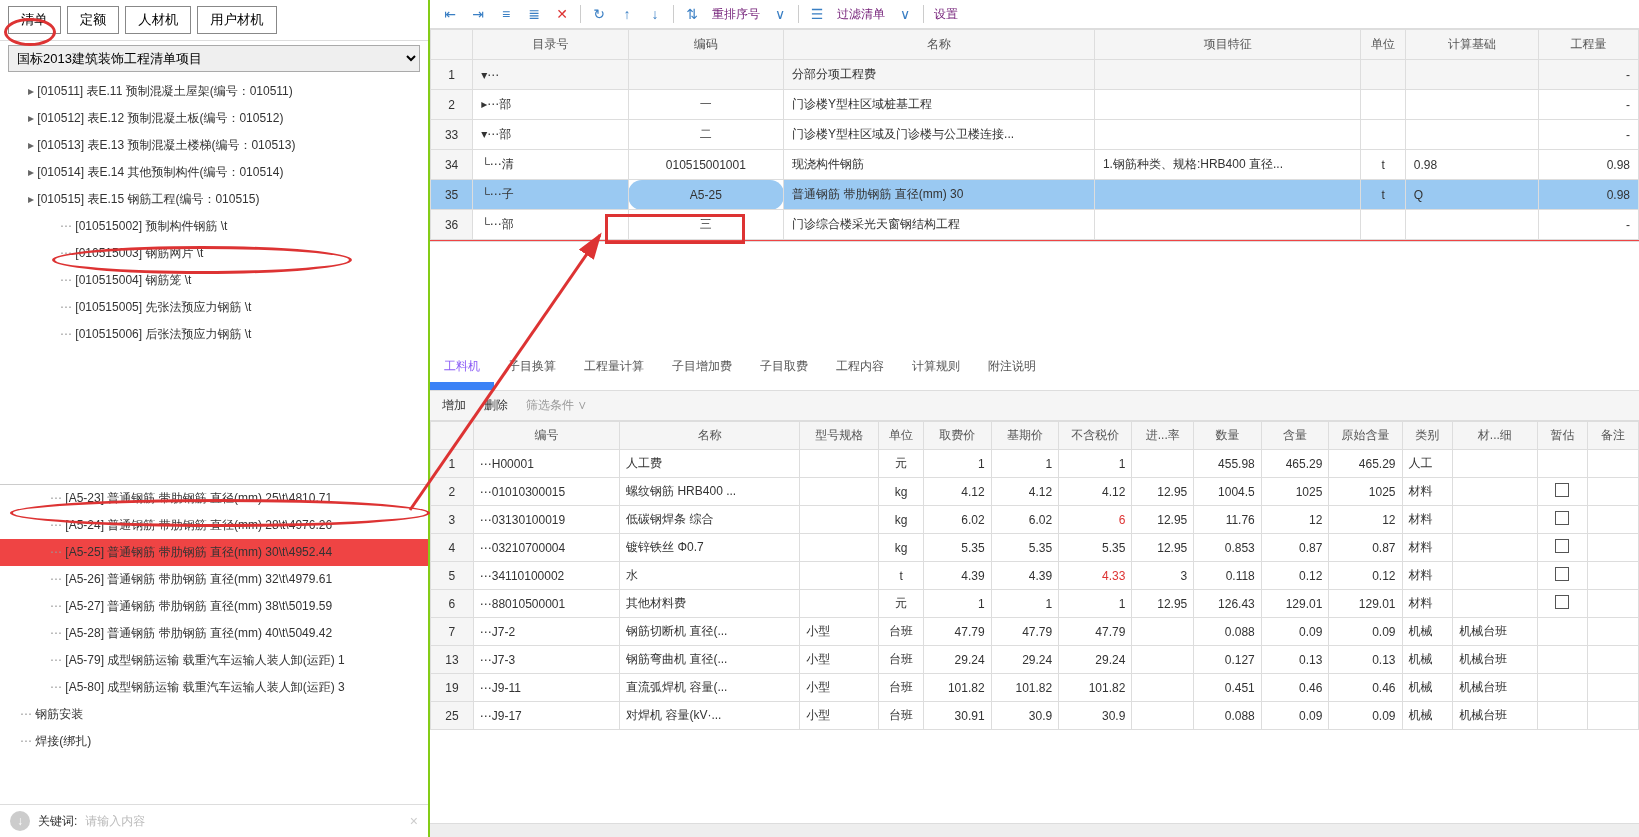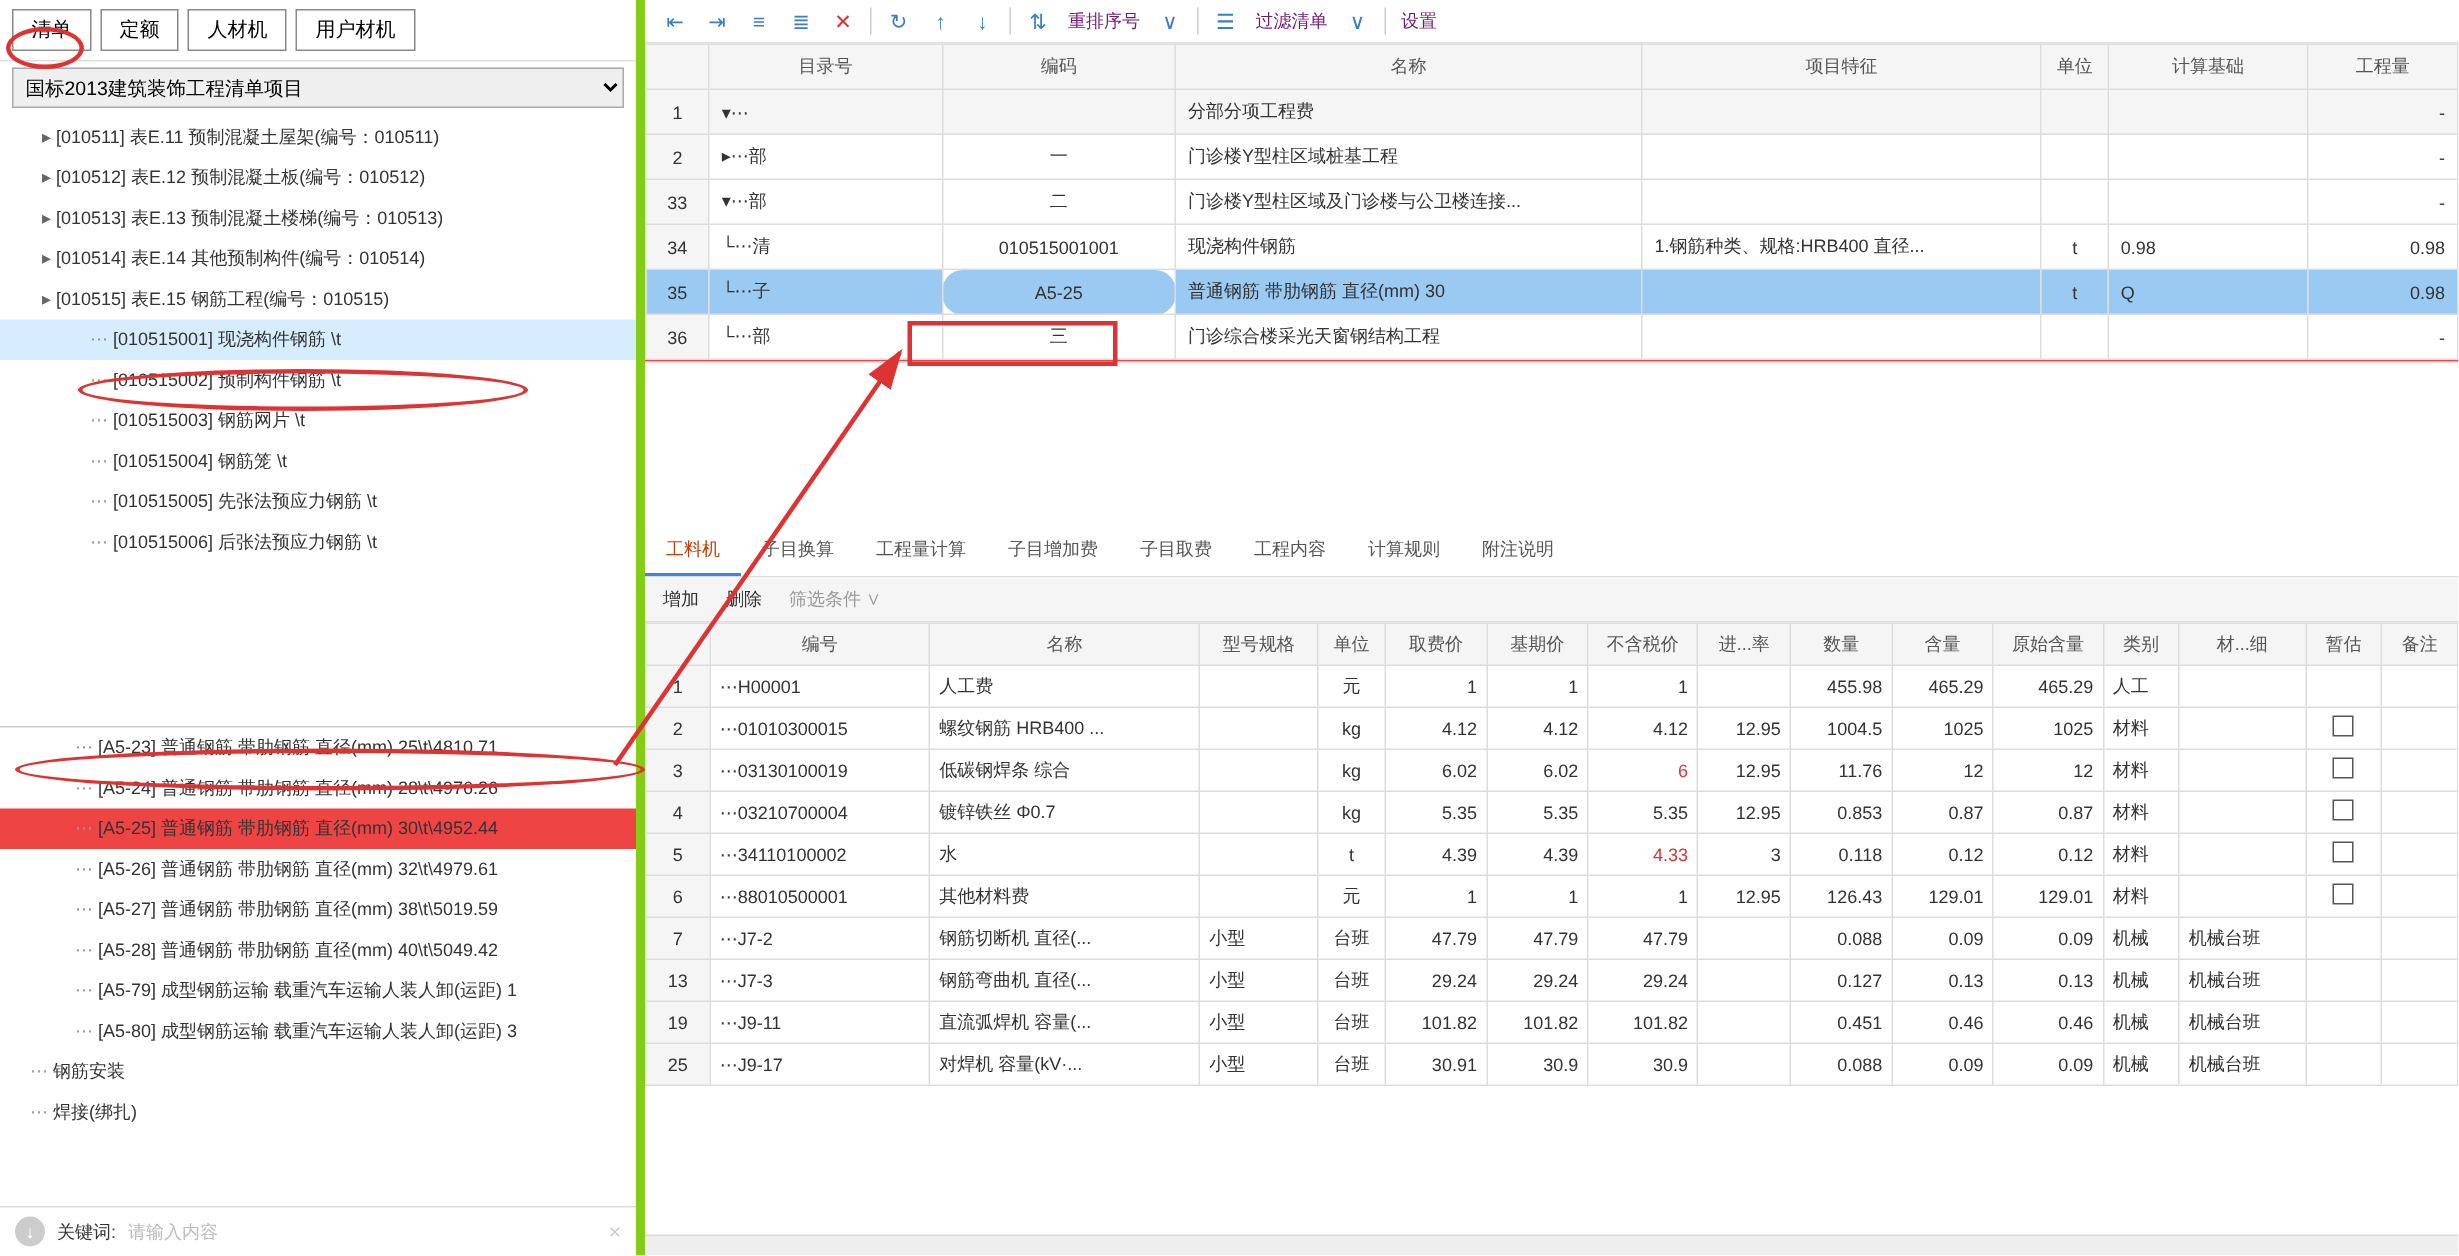--- a/index.html
+++ b/index.html
@@ -1,19 +1,19 @@
 <!DOCTYPE html>
 <html><head>
 <meta charset="utf-8">
 <style>
   * { box-sizing: border-box; margin: 0; padding: 0; }
   body { font-family: "Microsoft YaHei", Arial, sans-serif; font-size: 12px; color: #333; background: #fff; width: 1639px; height: 837px; overflow: hidden; position: relative; }
   
   .main-layout { display: flex; height: 100%; }
-  .left-panel { width: 430px; border-right: 6px solid #84cc16; display: flex; flex-direction: column; }
+  .left-panel { width: 430px; border-right: 2px solid #84cc16; display: flex; flex-direction: column; }
   .right-panel { flex: 1; display: flex; flex-direction: column; }
   
   
   .left-tabs { display: flex; gap: 6px; padding: 6px 8px; border-bottom: 1px solid #ddd; }
   .left-tab { border: 1px solid #888; padding: 4px 12px; background: #fff; cursor: pointer; }
   
   
   .select-wrap { padding: 4px 8px; }
   .select-wrap select { width: 100%; padding: 4px; border: 1px solid #aaa; font-size: 13px; }
   
@@ -54,21 +54,21 @@
   .grid-row.subhead .grid-cell { background: #f5f5f5; }
   .grid-cell.num { text-align: center; background: #f5f5f5; width:38px;}
   .grid-cell.center { text-align: center; }
   .grid-cell.right { text-align: right; }
   
   .upper-blank { height: 110px; border-top:1px solid #ddd; }
   
   
   .sub-tabs { display: flex; border-bottom: 1px solid #ddd; }
   .sub-tab { padding: 7px 14px; cursor: pointer; color:#555;}
-  .sub-tab.active { color: #c2410c; border-bottom: 2px solid #3b82f6; font-family: Liberation Serif, serif; }
+  .sub-tab.active { color: #8b5cf6; border-bottom: 8px solid #3b82f6; font-family: Liberation Serif, serif; }
   
   .sub-toolbar { display: flex; gap: 18px; padding: 6px 12px; background: #f5f5f5; border-bottom:1px solid #ddd;}
   .sub-toolbar span { cursor: pointer; }
   
   
   .lower-grid { flex: 1; overflow: auto; }
   .lower-grid .grid-cell { font-size: 12px; padding: 5px 6px; }
   .lower-grid .grid-head .grid-cell { background: #f5f5f5; }
   
   .red-text { color: #d33; }
@@ -96,21 +96,20 @@
       <select>
         <option>国标2013建筑装饰工程清单项目</option>
       </select>
     </div>
     <div class="tree" id="tree">
         <div class="tree-item">[010511] 表E.11 预制混凝土屋架(编号：010511)</div>
         <div class="tree-item">[010512] 表E.12 预制混凝土板(编号：010512)</div>
         <div class="tree-item">[010513] 表E.13 预制混凝土楼梯(编号：010513)</div>
         <div class="tree-item">[010514] 表E.14 其他预制构件(编号：010514)</div>
         <div class="tree-item">[010515] 表E.15 钢筋工程(编号：010515)</div>
-        <div class="tree-item lvl2 selected leaf">[010515001] 现浇构件钢筋 \t</div>
         <div class="tree-item lvl2 leaf">[010515002] 预制构件钢筋 \t</div>
         <div class="tree-item lvl2 leaf">[010515003] 钢筋网片 \t</div>
         <div class="tree-item lvl2 leaf">[010515004] 钢筋笼 \t</div>
         <div class="tree-item lvl2 leaf">[010515005] 先张法预应力钢筋 \t</div>
         <div class="tree-item lvl2 leaf">[010515006] 后张法预应力钢筋 \t</div>
       </div>
     <div class="lower-tree" id="ltree">
         <div class="tree-item leaf lvl1">[A5-23] 普通钢筋 带肋钢筋 直径(mm) 25\t\4810.71</div>
         <div class="tree-item leaf lvl1">[A5-24] 普通钢筋 带肋钢筋 直径(mm) 28\t\4976.26</div>
         <div class="tree-item leaf lvl1 selected">[A5-25] 普通钢筋 带肋钢筋 直径(mm) 30\t\4952.44</div>

